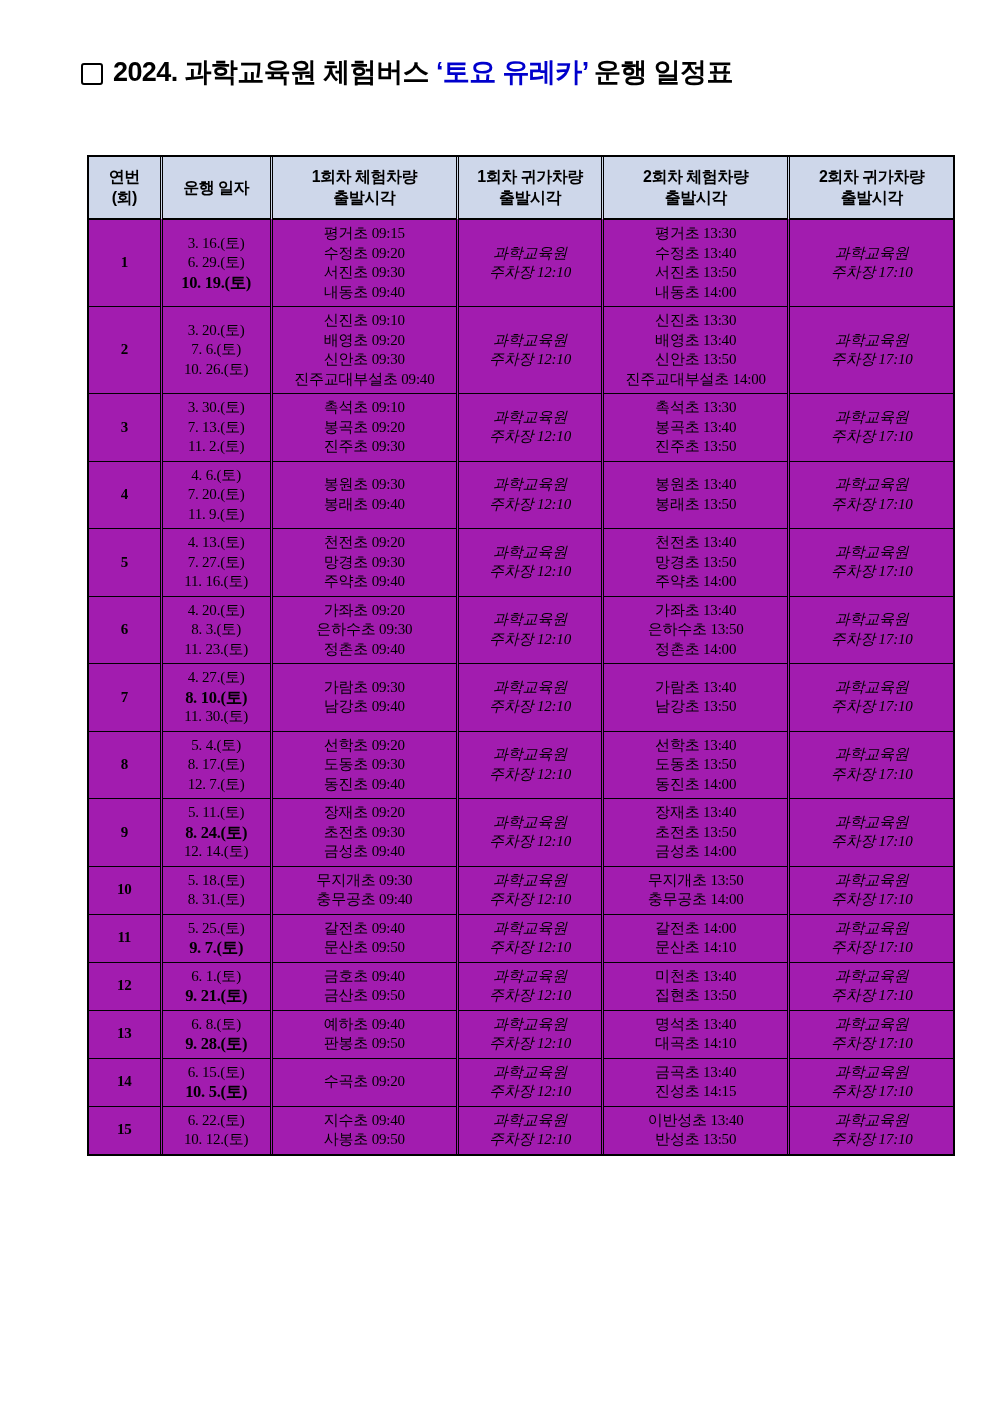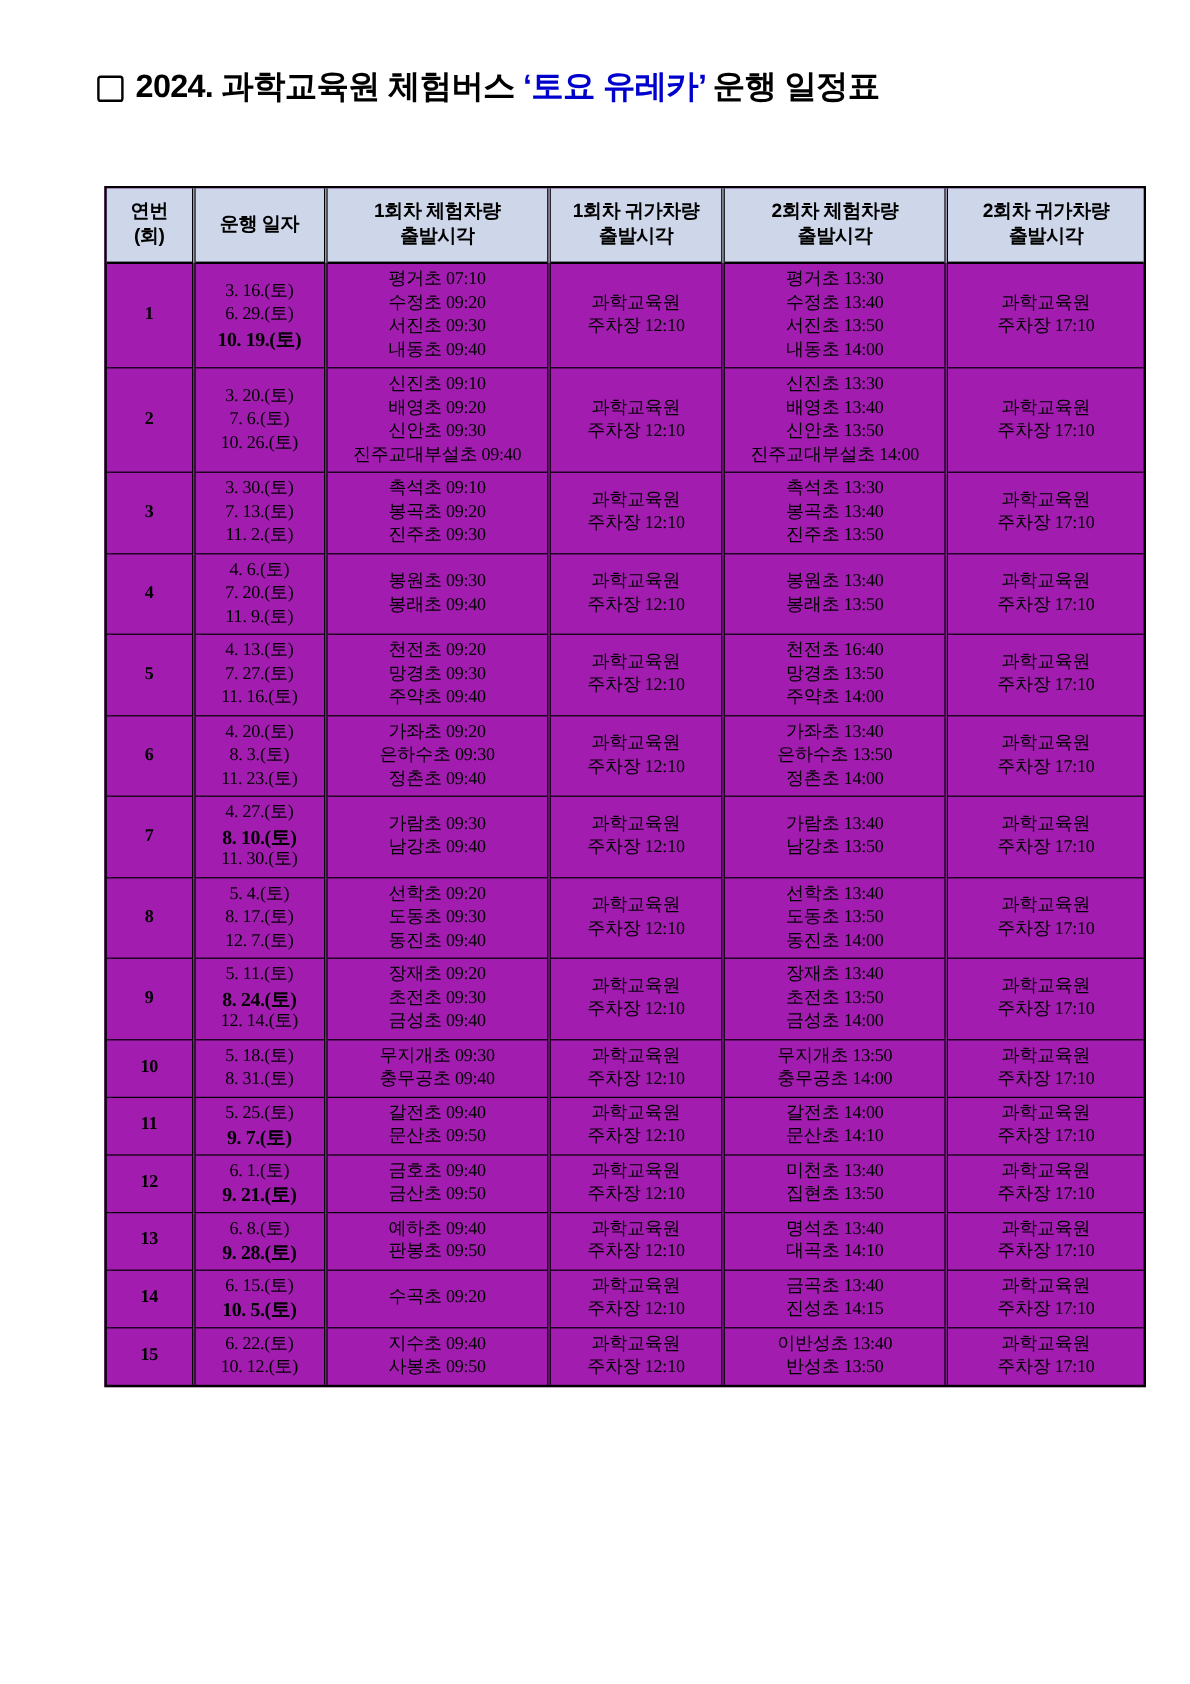--- a/index.html
+++ b/index.html
@@ -138,20 +138,21 @@
     font-size: 16.5px;
     letter-spacing: -0.3px;
   }
   td.cell-trip .d {
     font-size: 15px;
   }
   td.cell-return .d {
     display: block;
     white-space: nowrap;
     font-size: 15px;
+    font-style: italic;
   }
 </style>
 </head>
 <body>
 
 <div class="page">
 
   <div class="title-row">
     <span class="checkbox-glyph"></span>
     <span class="title-text">
@@ -199,21 +200,21 @@
       </thead>
       <tbody id="table-body">
           <tr>
             <td class="cell-no">1</td>
             <td class="cell-date">
               <span class="d">3. 16.(토)</span>
               <span class="d">6. 29.(토)</span>
               <span class="d bold">10. 19.(토)</span>
             </td>
             <td class="cell-trip">
-              <span class="d">평거초 07:10</span>
+              <span class="d">평거초 09:15</span>
               <span class="d">수정초 09:20</span>
               <span class="d">서진초 09:30</span>
               <span class="d">내동초 09:40</span>
             </td>
             <td class="cell-return">
               <span class="d">과학교육원</span>
               <span class="d">주차장 12:10</span>
             </td>
             <td class="cell-trip">
               <span class="d">평거초 13:30</span>
@@ -314,21 +315,21 @@
             <td class="cell-trip">
               <span class="d">천전초 09:20</span>
               <span class="d">망경초 09:30</span>
               <span class="d">주약초 09:40</span>
             </td>
             <td class="cell-return">
               <span class="d">과학교육원</span>
               <span class="d">주차장 12:10</span>
             </td>
             <td class="cell-trip">
-              <span class="d">천전초 16:40</span>
+              <span class="d">천전초 13:40</span>
               <span class="d">망경초 13:50</span>
               <span class="d">주약초 14:00</span>
             </td>
             <td class="cell-return">
               <span class="d">과학교육원</span>
               <span class="d">주차장 17:10</span>
             </td>
           </tr>
           <tr>
             <td class="cell-no">6</td>

